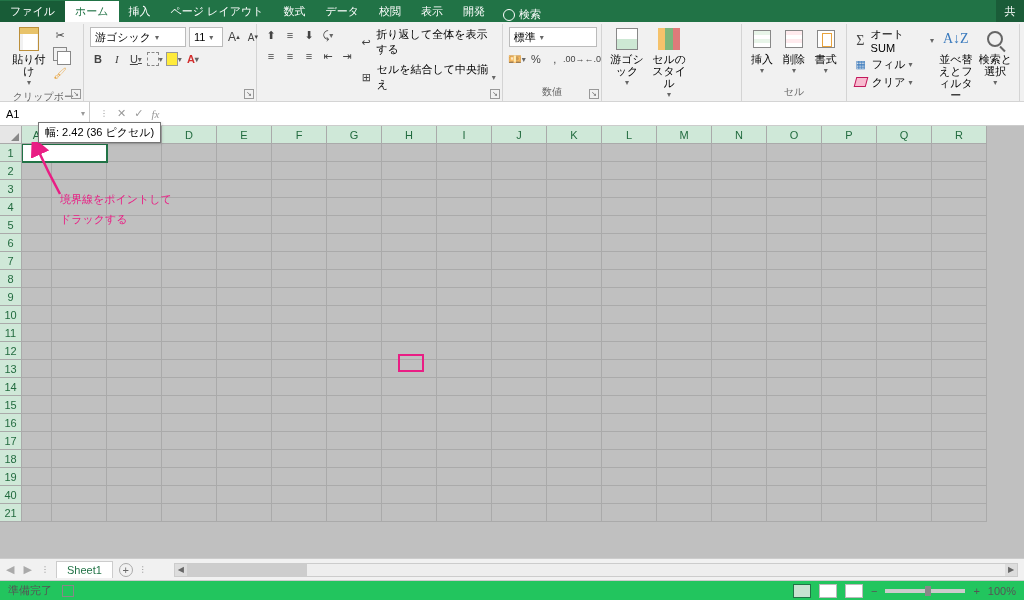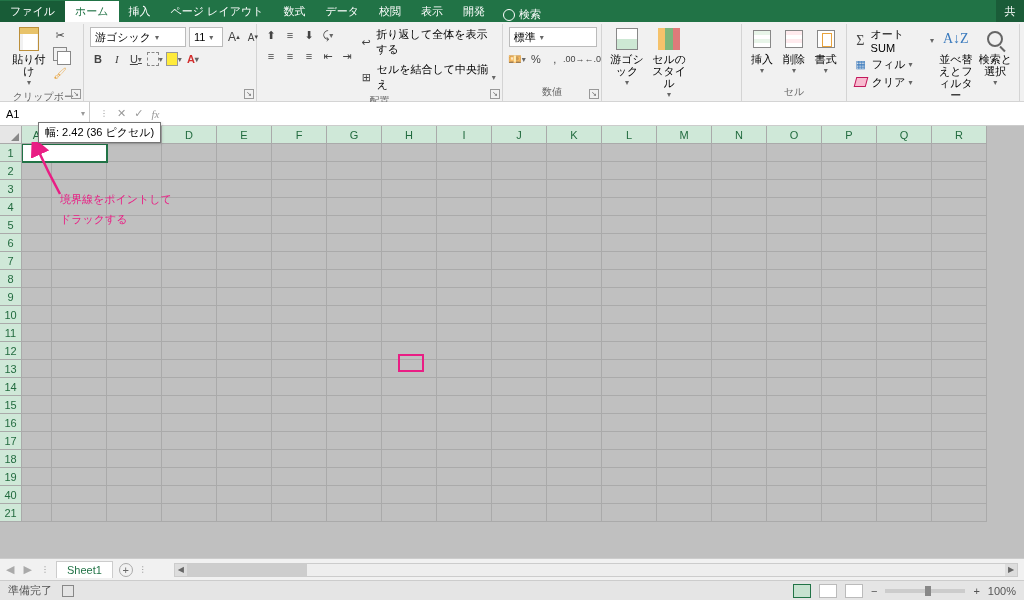--- a/index.html
+++ b/index.html
@@ -51,21 +51,21 @@
 .pink-box{position:absolute;border:2px solid #E91E84;width:26px;height:18px;z-index:20}
 
 .sheettabs{height:22px;border-top:1px solid #ccc;background:#f1f1f1;display:flex;align-items:center;padding:0 6px;gap:6px;font-size:11px;color:#666}
 .navarr{color:#aaa;letter-spacing:3px;position:relative}
 .sheet{background:#fff;border:1px solid #ccc;border-bottom:none;padding:2px 10px;color:#217346}
 .plus{width:14px;height:14px;border:1px solid #aaa;border-radius:50%;display:flex;align-items:center;justify-content:center;font-size:11px}
 .hscroll{flex:1;margin-left:20px;height:14px;background:#eee;border:1px solid #ccc;position:relative}
 .hscroll .thumb{position:absolute;left:12px;top:0;height:12px;width:120px;background:#cdcdcd}
 .hscroll .btn{position:absolute;top:0;width:12px;height:12px;background:#ddd;display:flex;align-items:center;justify-content:center;font-size:8px;color:#666}
 
-.status{height:20px;background:#e5e5e5;border-top:1px solid #ccc;display:flex;align-items:center;padding:0 8px;font-size:11px;color:#555;gap:10px}
+.status{height:20px;background:#22c55e;border-top:1px solid #ccc;display:flex;align-items:center;padding:0 8px;font-size:11px;color:#555;gap:10px}
 .status .right{margin-left:auto;display:flex;align-items:center;gap:8px}
 .viewbtn{width:18px;height:14px;border:1px solid #bbb;background:#fff}
 .viewbtn.active{background:#c7e2d0;border-color:#217346}
 .zoom-slider{width:80px;height:4px;background:#ccc;position:relative}
 .zoom-slider .th{position:absolute;left:50%;top:-3px;width:6px;height:10px;background:#888}
 .corner-green{position:absolute;right:0;top:0;width:28px;height:22px;background:#1a5c38;display:flex;align-items:center;justify-content:center;color:#fff;font-size:10px}
 .dots{color:#888;letter-spacing:1px;font-size:8px}
 
 .i-paste{width:20px;height:24px;background:linear-gradient(#e8c36a,#e8c36a) 0 0/20px 6px no-repeat,linear-gradient(#fff,#fff) 3px 6px/14px 16px no-repeat;border:1px solid #bc8f3a;position:relative}
 .i-cut{color:#444}
@@ -188,21 +188,20 @@
             <span class="mini">↩</span>
             <span>折り返して全体を表示する</span>
           </div>
         <div class="font-row">
             <span class="mini">⊞</span>
             <span>セルを結合して中央揃え</span>
             <span class="dd"> ▾</span>
           </div>
       </div>
     </div>
-    <div class="group-label">配置</div>
     <div class="dialog-launcher">↘</div>
   </div>
 
   <div class="group" style="min-width:95px">
     <div class="group-body" style="flex-direction:column;gap:4px">
       <div class="combo" style="width:88px">
           <span>標準</span>
           <span class="arr">▾</span>
         </div>
       <div class="font-row">

